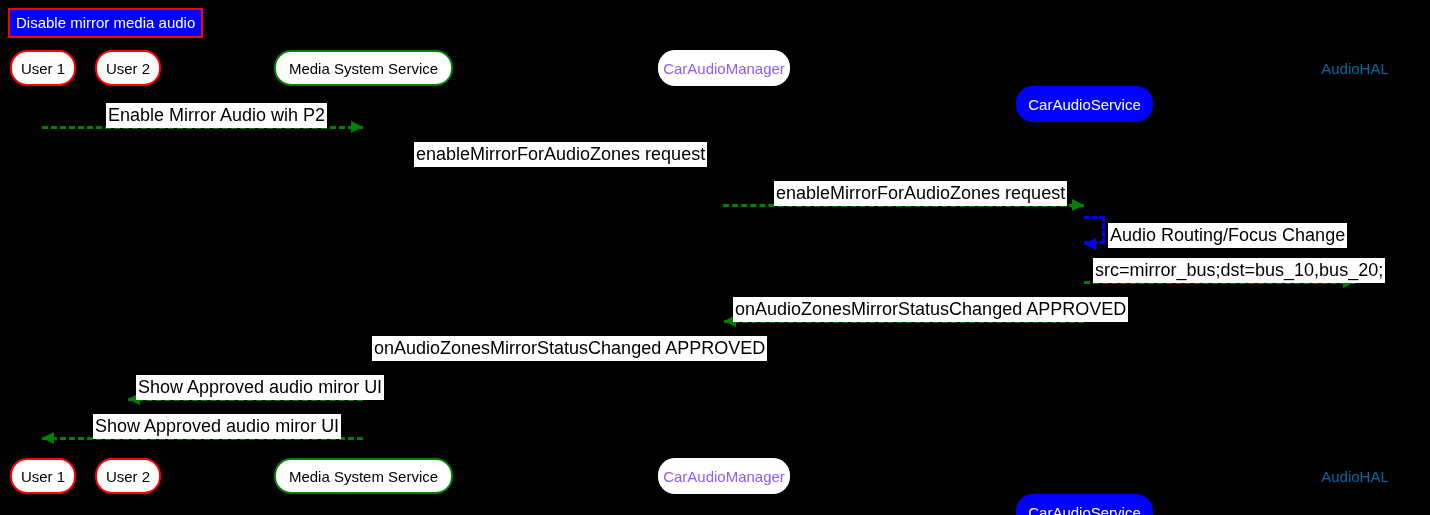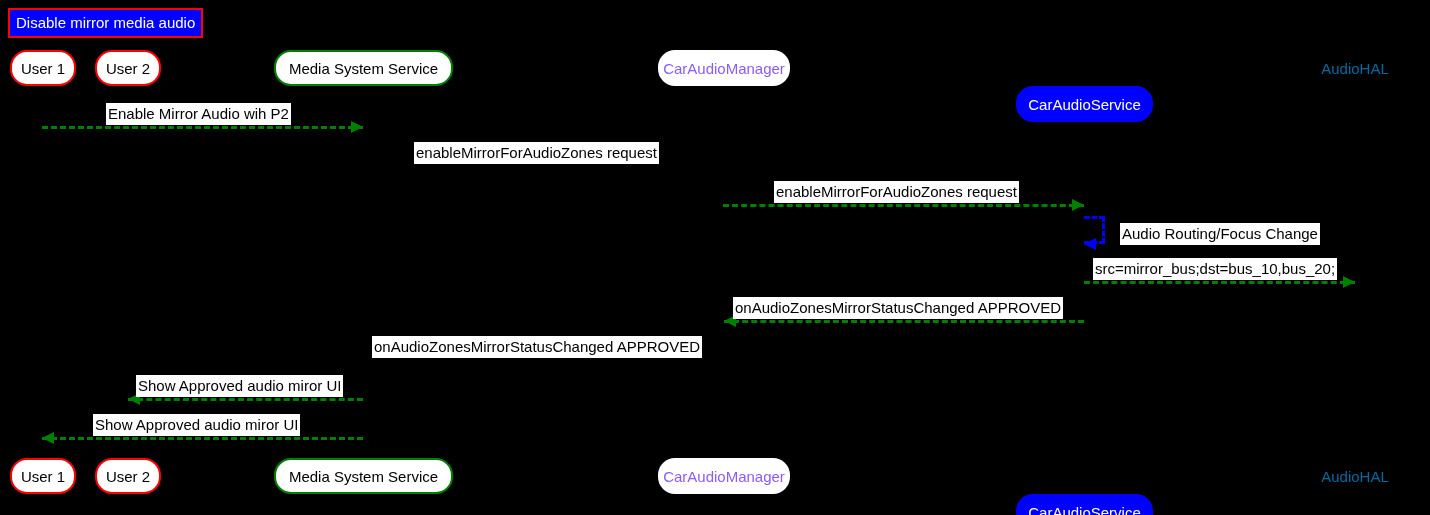--- a/index.html
+++ b/index.html
@@ -107,21 +107,21 @@
     border-left-color: #000000;
   }
   .arrow-head.left.invisible {
     border-right-color: #000000;
   }
 
   .msg-label {
     position: absolute;
     background: #ffffff;
     color: #000000;
-    font-size: 15px;
+    font-size: 18px;
     line-height: 1;
     padding: 3px 2px 4px 2px;
     white-space: nowrap;
   }
 
   
   .selfloop {
     position: absolute;
     box-sizing: border-box;
     border-top: 3px dashed #0000ff;
@@ -173,21 +173,21 @@
       <div class="arrow-head right" style="top: 121px; left: 351px;"></div>
       <div class="msg-label" style="left: 106px; top: 103px;">Enable Mirror Audio wih P2</div>
       <div class="msg-line invisible" style="left: 363px; top: 165px; width: 361px;"></div>
       <div class="arrow-head right invisible" style="top: 160px; left: 712px;"></div>
       <div class="msg-label" style="left: 414px; top: 142px;">enableMirrorForAudioZones request</div>
       <div class="msg-line" style="left: 723px; top: 204px; width: 361px;"></div>
       <div class="arrow-head right" style="top: 199px; left: 1072px;"></div>
       <div class="msg-label" style="left: 774px; top: 181px;">enableMirrorForAudioZones request</div>
       <div class="selfloop" style="left: 1084px; top: 216px; width: 21px; height: 28px;"></div>
       <div class="arrow-head left blue" style="left: 1084px; top: 238px;"></div>
-      <div class="msg-label" style="left: 1108px; top: 223px; margin-left: 12px;">Audio Routing/Focus Change</div>
+      <div class="msg-label" style="left: 1108px; top: 223px;">Audio Routing/Focus Change</div>
       <div class="msg-line" style="left: 1084px; top: 281px; width: 271px;"></div>
       <div class="arrow-head right" style="top: 276px; left: 1343px;"></div>
       <div class="msg-label" style="left: 1093px; top: 258px;">src=mirror_bus;dst=bus_10,bus_20;</div>
       <div class="msg-line" style="left: 724px; top: 320px; width: 360px;"></div>
       <div class="arrow-head left" style="top: 315px; left: 724px;"></div>
       <div class="msg-label" style="left: 733px; top: 297px;">onAudioZonesMirrorStatusChanged APPROVED</div>
       <div class="msg-line invisible" style="left: 363px; top: 359px; width: 361px;"></div>
       <div class="arrow-head left invisible" style="top: 354px; left: 363px;"></div>
       <div class="msg-label" style="left: 372px; top: 336px;">onAudioZonesMirrorStatusChanged APPROVED</div>
       <div class="msg-line" style="left: 128px; top: 398px; width: 235px;"></div>

